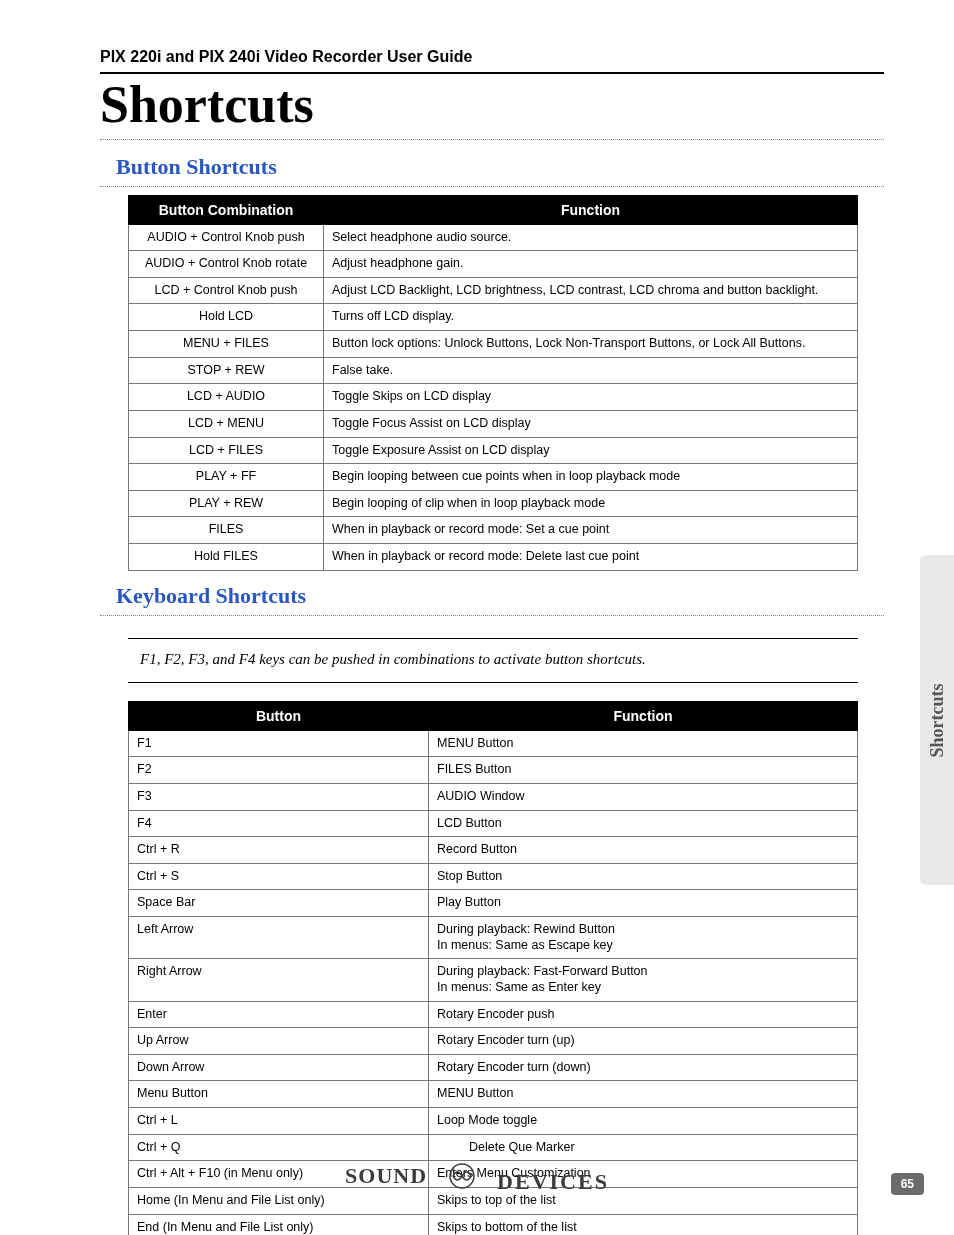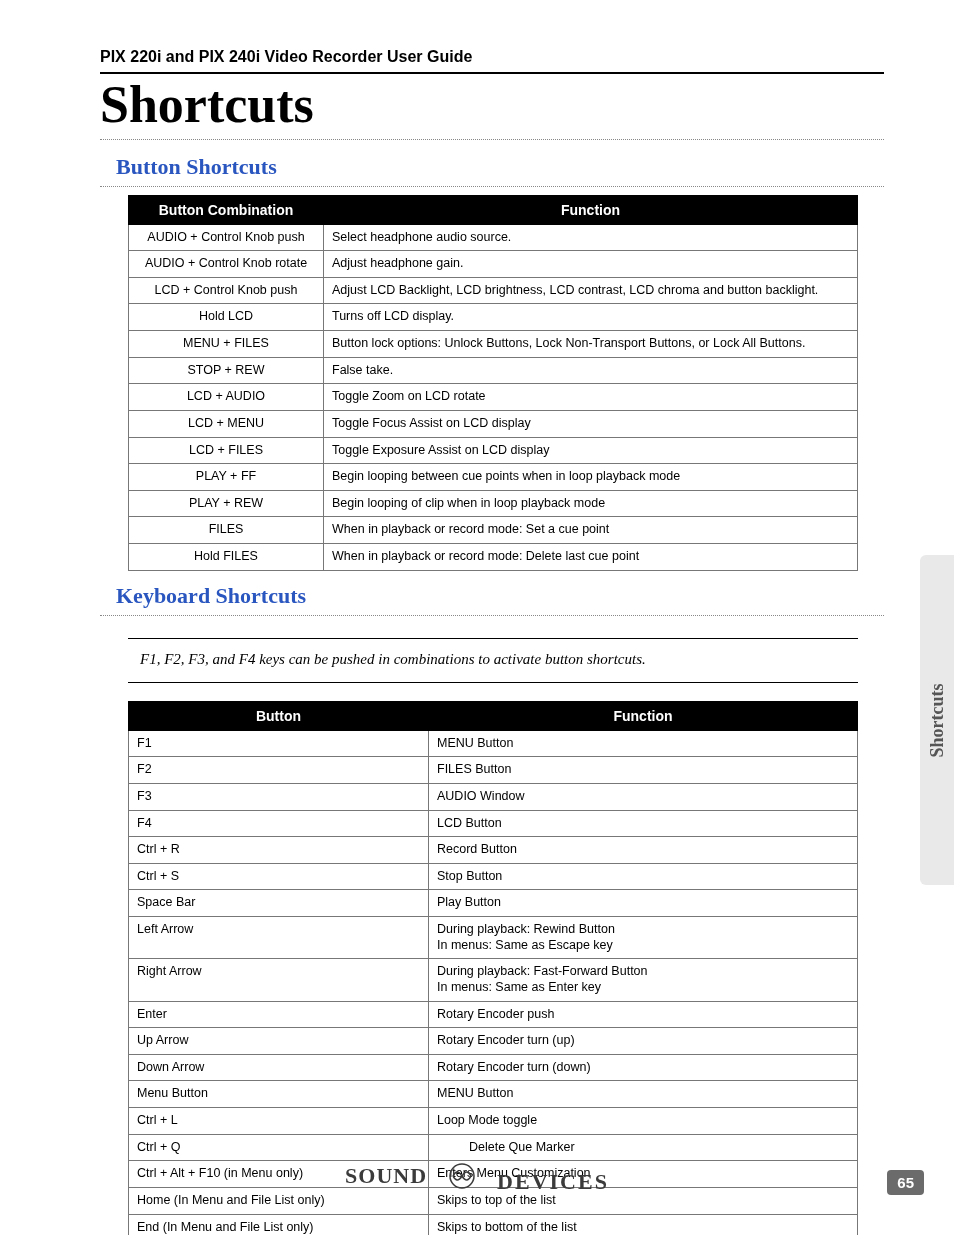--- a/index.html
+++ b/index.html
@@ -126,21 +126,21 @@
   .brand .devices { font-weight: 700; letter-spacing: 2px; margin-top: 12px; }
   .brand svg { display: block; }
 
   .page-badge {
     position: absolute;
     right: 30px;
     bottom: 40px;
     background: #6b6b6b;
     color: #fff;
     font-weight: bold;
-    font-size: 15px;
+    font-size: 12px;
     padding: 4px 10px;
     border-radius: 4px;
   }
 </style>
 </head>
 <body>
 
 <div class="page">
   <div class="header-line">PIX 220i and PIX 240i Video Recorder User Guide</div>
 
@@ -177,21 +177,21 @@
         <tr>
           <td class="combo">MENU + FILES</td>
           <td>Button lock options: Unlock Buttons, Lock Non-Transport Buttons, or Lock All Buttons.</td>
         </tr>
         <tr>
           <td class="combo">STOP + REW</td>
           <td>False take.</td>
         </tr>
         <tr>
           <td class="combo">LCD + AUDIO</td>
-          <td>Toggle Zoom on LCD rotate</td>
+          <td>Toggle Skips on LCD display</td>
         </tr>
         <tr>
           <td class="combo">LCD + MENU</td>
           <td>Toggle Focus Assist on LCD display</td>
         </tr>
         <tr>
           <td class="combo">LCD + FILES</td>
           <td>Toggle Exposure Assist on LCD display</td>
         </tr>
         <tr>

